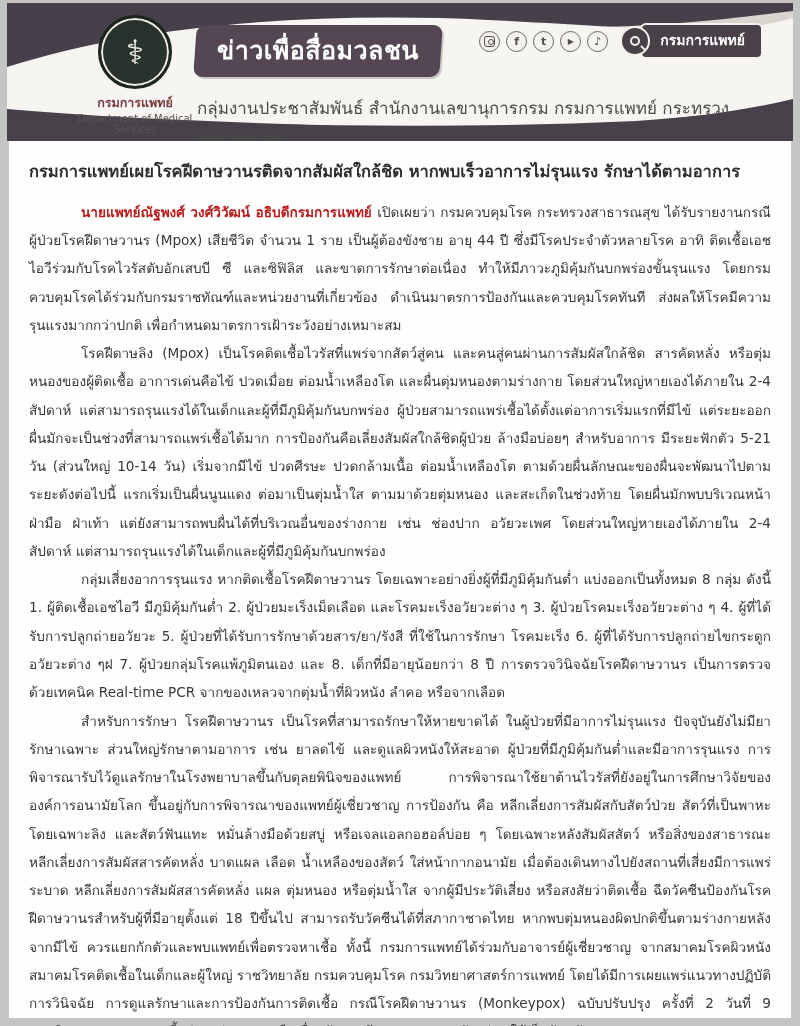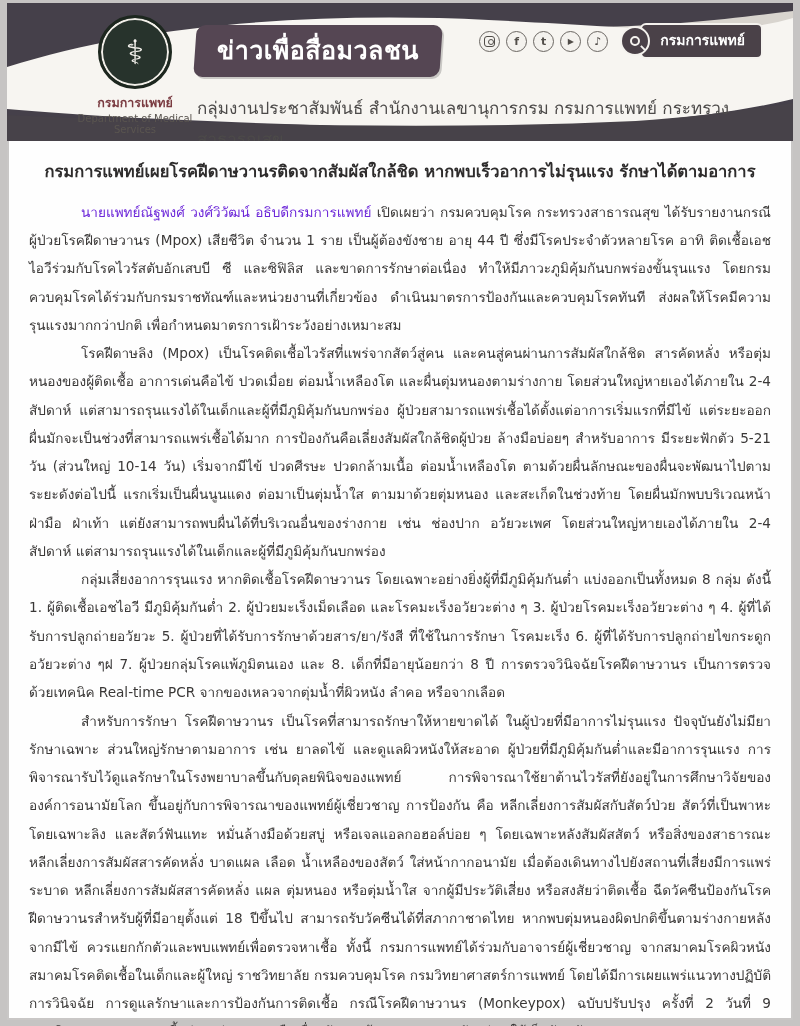--- a/index.html
+++ b/index.html
@@ -34,24 +34,24 @@
   .search-wrap{ display:flex; align-items:center; margin-left:6px; }
   .search-circle{ width:30px; height:30px; border-radius:50%; background:#4a4148; border:2px solid #f4f2ee;
                   display:flex; align-items:center; justify-content:center; position:relative; z-index:2; }
   .mag{ width:10px; height:10px; border:2px solid #f4f2ee; border-radius:50%; position:relative; }
   .mag::after{ content:""; position:absolute; width:6px; height:2px; background:#f4f2ee; transform:rotate(45deg); left:8px; top:9px; }
   .search-pill{ background:#4a4148; color:#fff; font-weight:bold; font-size:14px; padding:4px 16px 6px 18px;
                 border:2px solid #f4f2ee; border-radius:6px; margin-left:-10px; }
 
   
   .page-body{ background:#fefefe; border:2px solid #c9c7c6; border-top:none; padding:12px 20px 8px 20px; height:879px; }
-  .doc-title{ text-align:center; font-weight:bold; color:#2e2c2c; font-size:16.5px; line-height:2.35; }
+  .doc-title{ font-weight:bold; color:#2e2c2c; font-size:16.5px; line-height:2.35; }
   .doc-text{ margin-top:6px; color:#3a3837; font-size:13.6px; line-height:2.08; text-align:justify; }
   .doc-text p{ text-indent:52px; }
-  .lead{ font-weight:normal; color:#6d28d9; }
+  .lead{ font-weight:bold; color:#b91c1c; }
 </style>
 </head>
 <body>
 
 <div class="sheet">
 
   <div class="header">
     <svg class="header-bg" viewBox="0 0 800 138" preserveAspectRatio="none">
       <rect width="800" height="138" fill="#45404a"></rect>
       <path d="M0,78 C150,28 330,14 500,22 C640,29 730,16 800,8 L800,52 C700,72 560,80 400,76 C240,72 90,88 0,98 Z" fill="#d8d4ce"></path>

